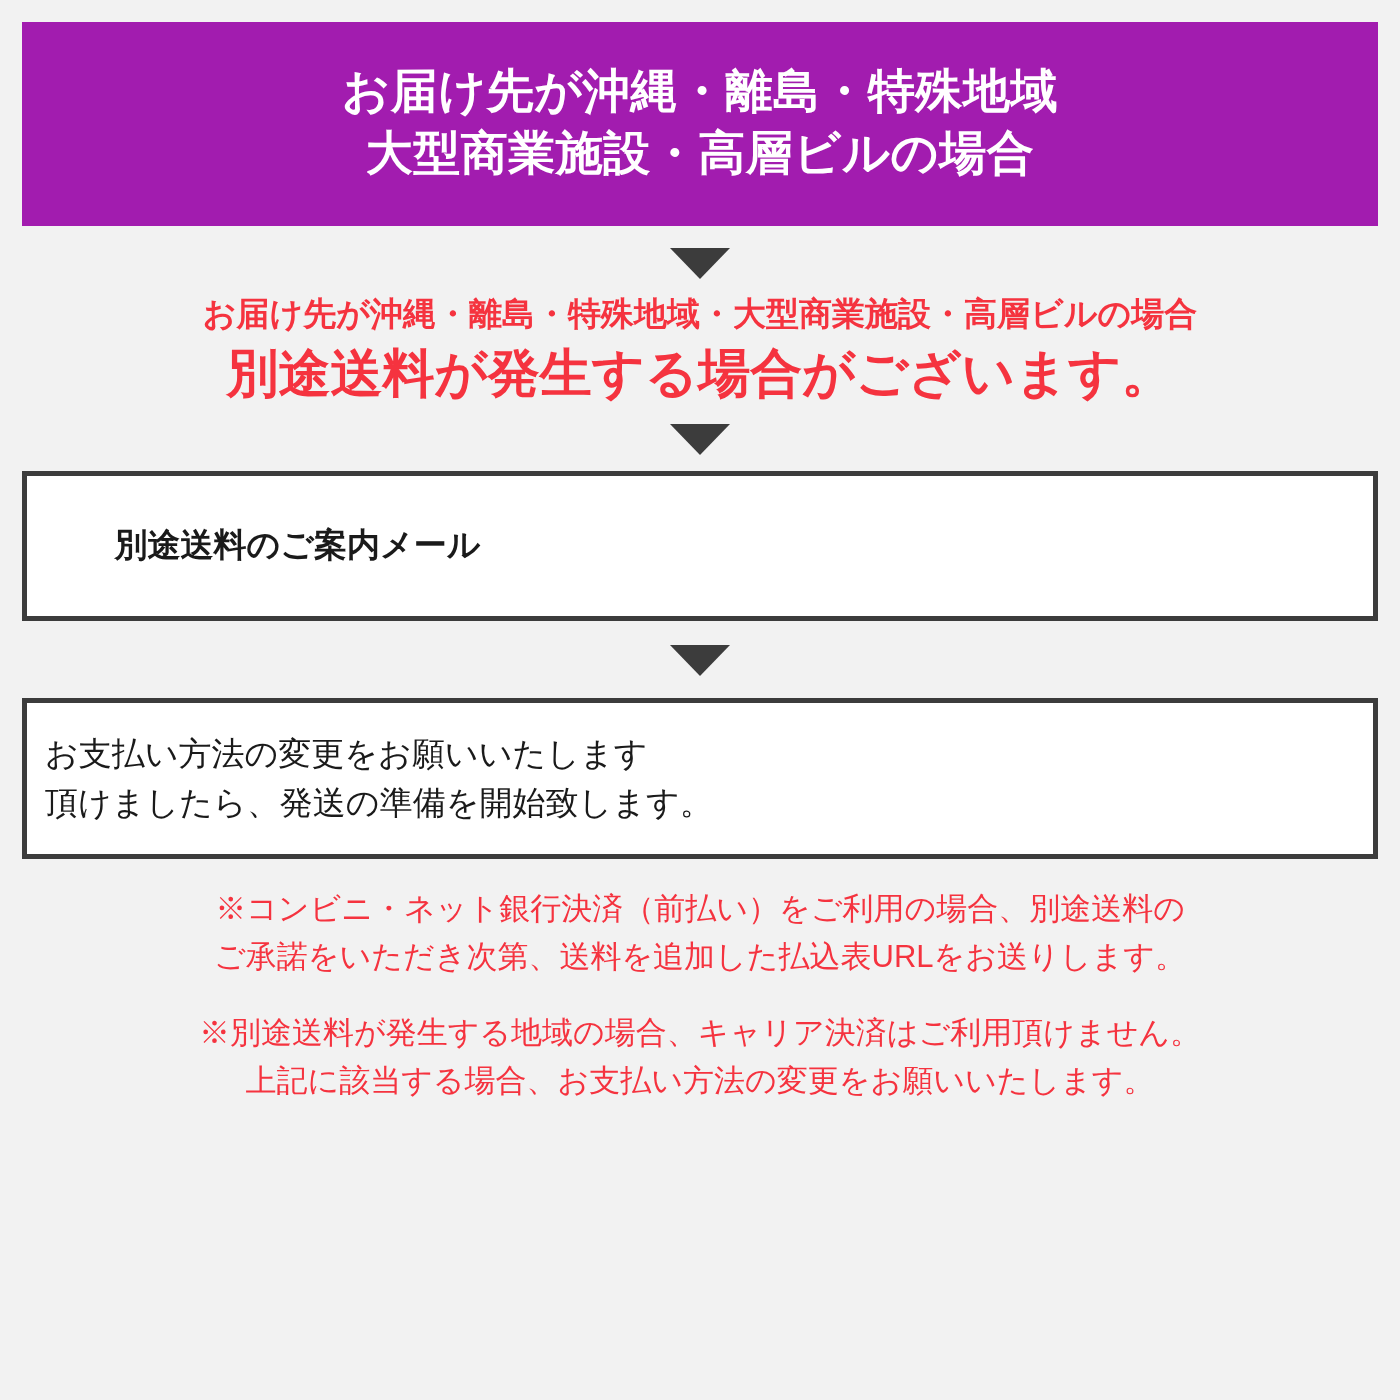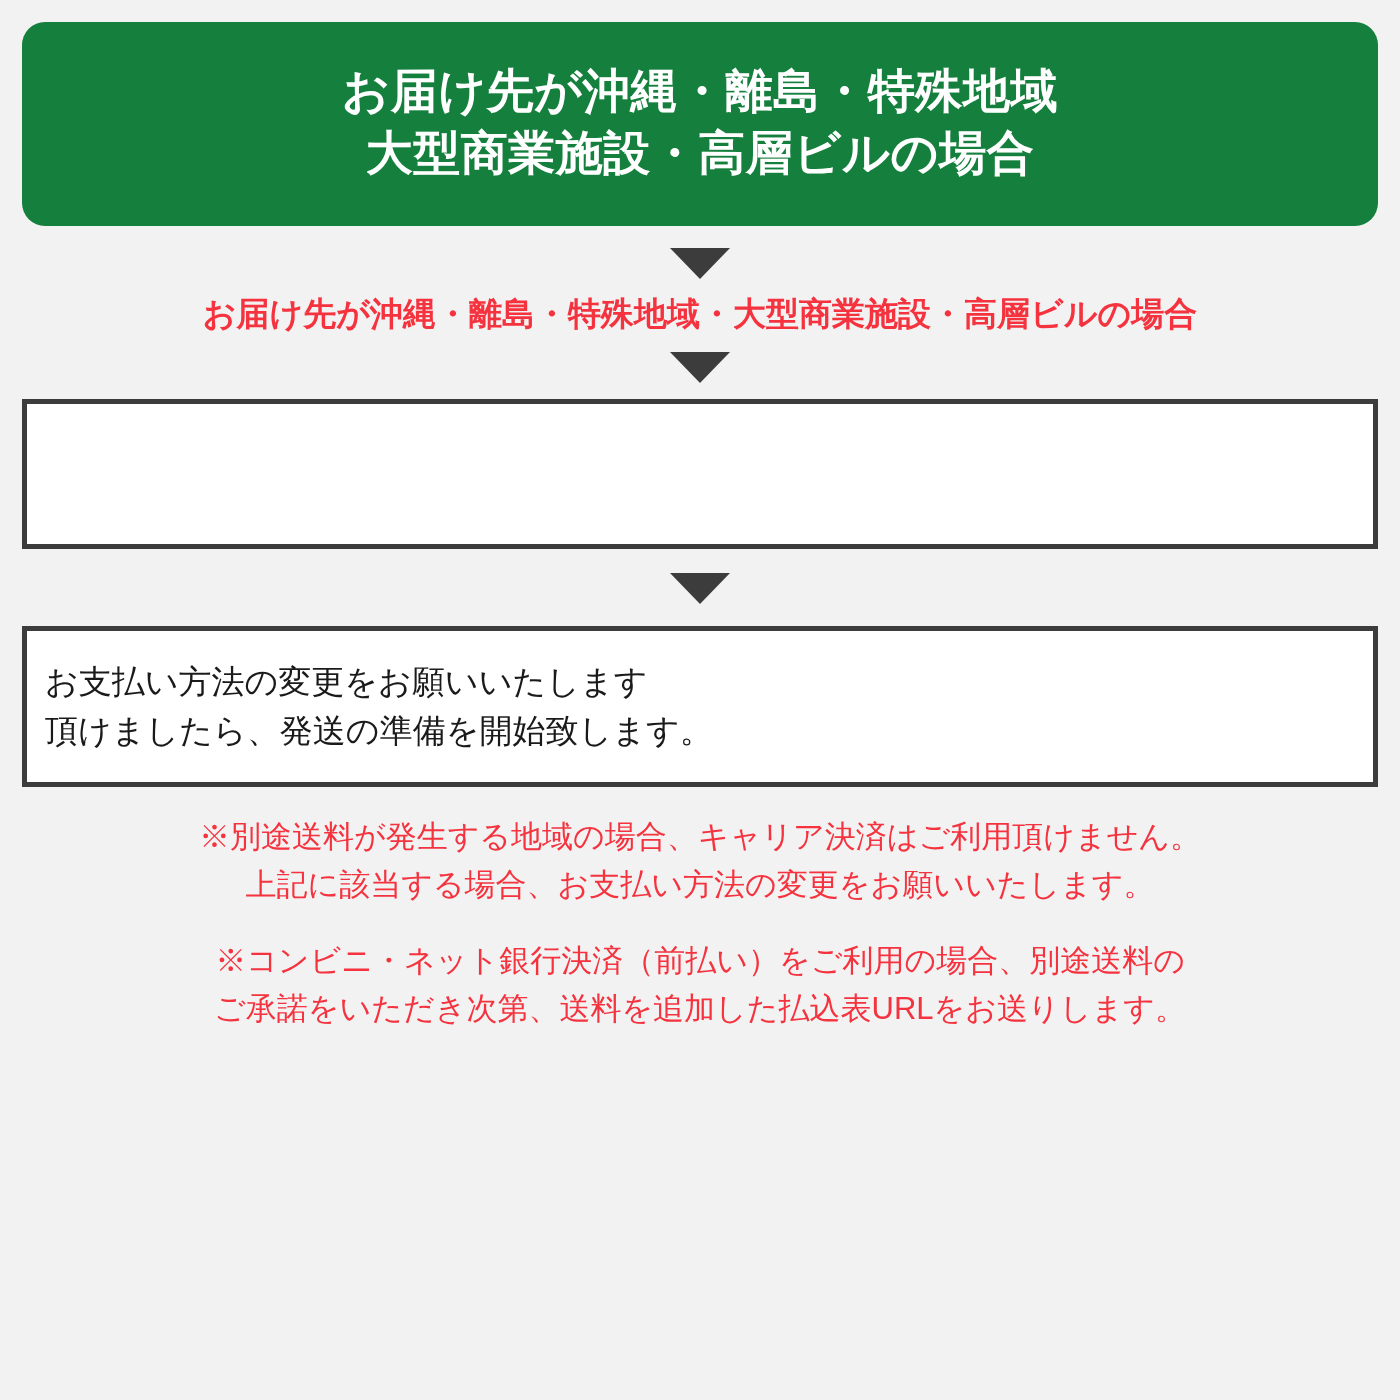--- a/index.html
+++ b/index.html
@@ -20,26 +20,25 @@
     height: 1400px;
     box-sizing: border-box;
     padding: 22px 22px 0 22px;
     display: flex;
     flex-direction: column;
     align-items: stretch;
   }
 
   
   .header {
-    background: #15803d;
+    background: #a21caf;
     color: #ffffff;
     text-align: center;
     padding: 38px 20px 42px 20px;
     box-sizing: border-box;
-    border-radius: 23px;
   }
   .header-line {
     font-size: 47px;
     font-weight: bold;
     line-height: 1.32;
     letter-spacing: 0.5px;
     white-space: nowrap;
   }
 
   
@@ -128,44 +127,46 @@
     <div class="header-line">お届け先が沖縄・離島・特殊地域</div>
     <div class="header-line">大型商業施設・高層ビルの場合</div>
   </div>
 
   <div class="arrow arrow-1">
     <div class="arrow-shape"></div>
   </div>
 
   <div class="red-block">
     <div class="red-small">お届け先が沖縄・離島・特殊地域・大型商業施設・高層ビルの場合</div>
+    <div class="red-big">別途送料が発生する場合がございます。</div>
   </div>
 
   <div class="arrow arrow-2">
     <div class="arrow-shape"></div>
   </div>
 
   <div class="step">
+    <div class="step-label">別途送料のご案内メール</div>
   </div>
 
   <div class="arrow arrow-3">
     <div class="arrow-shape"></div>
   </div>
 
   <div class="step">
     <div class="step-body">
       <div>お支払い方法の変更をお願いいたします</div>
       <div>頂けましたら、発送の準備を開始致します。</div>
     </div>
   </div>
 
   <div class="notes">
     <div class="note">
+      <div>※コンビニ・ネット銀行決済（前払い）をご利用の場合、別途送料の</div>
+      <div>ご承諾をいただき次第、送料を追加した払込表URLをお送りします。</div>
+    </div>
+    <div class="note">
       <div>※別途送料が発生する地域の場合、キャリア決済はご利用頂けません。</div>
       <div>上記に該当する場合、お支払い方法の変更をお願いいたします。</div>
-    </div>
-    <div class="note">
-      <div>※コンビニ・ネット銀行決済（前払い）をご利用の場合、別途送料の</div>
-      <div>ご承諾をいただき次第、送料を追加した払込表URLをお送りします。</div>
     </div>
   </div>
 
 </div>
 
 </body></html>

